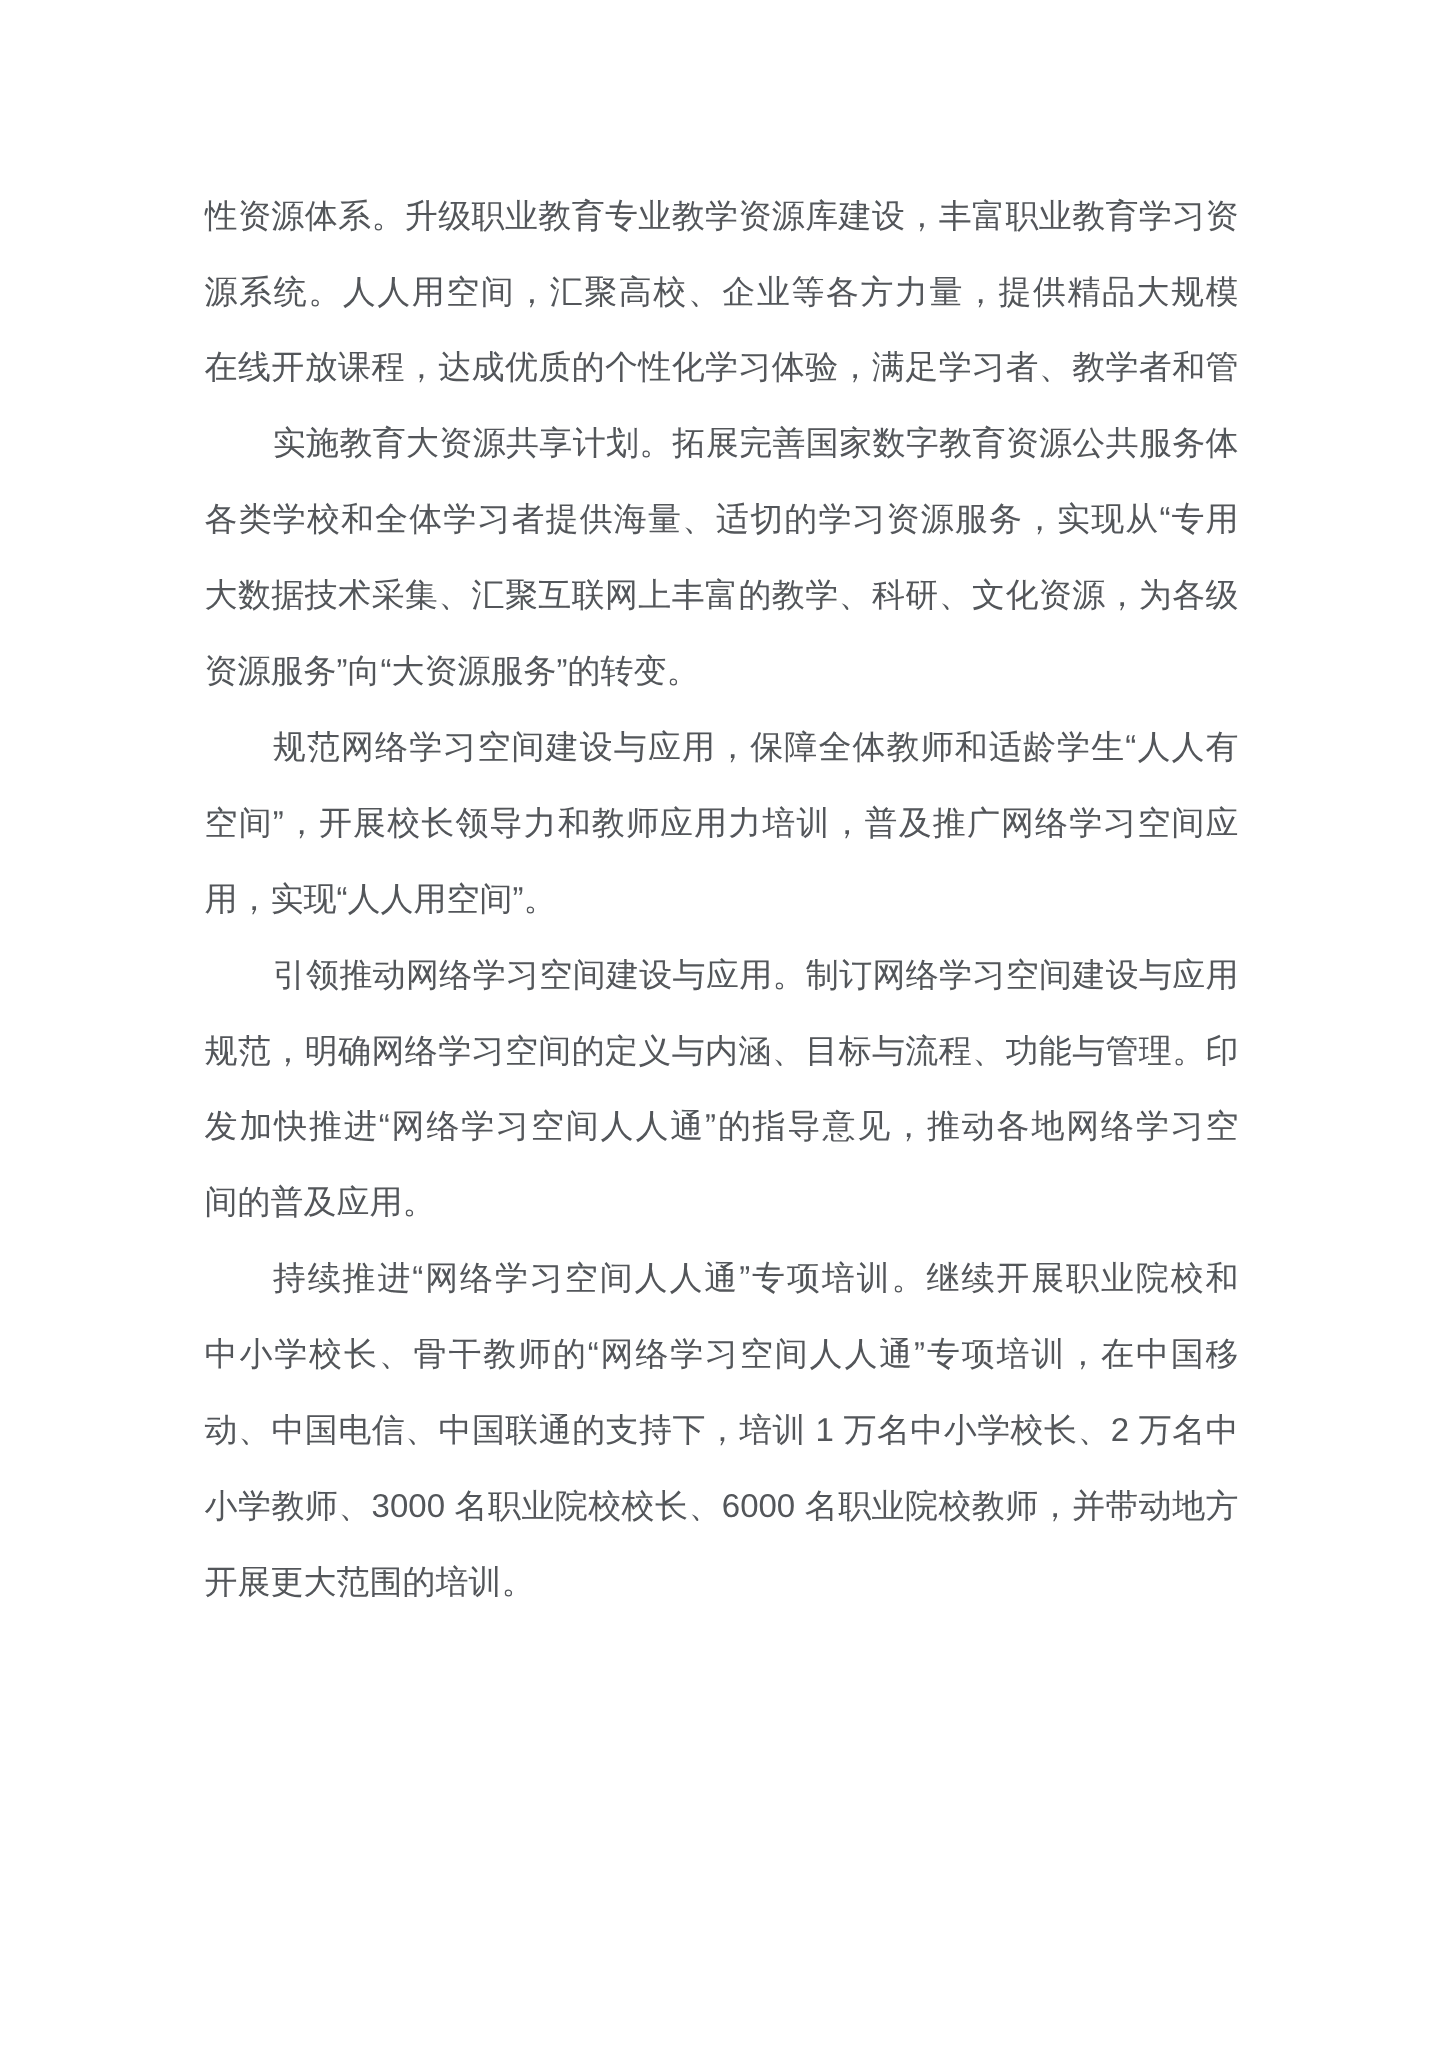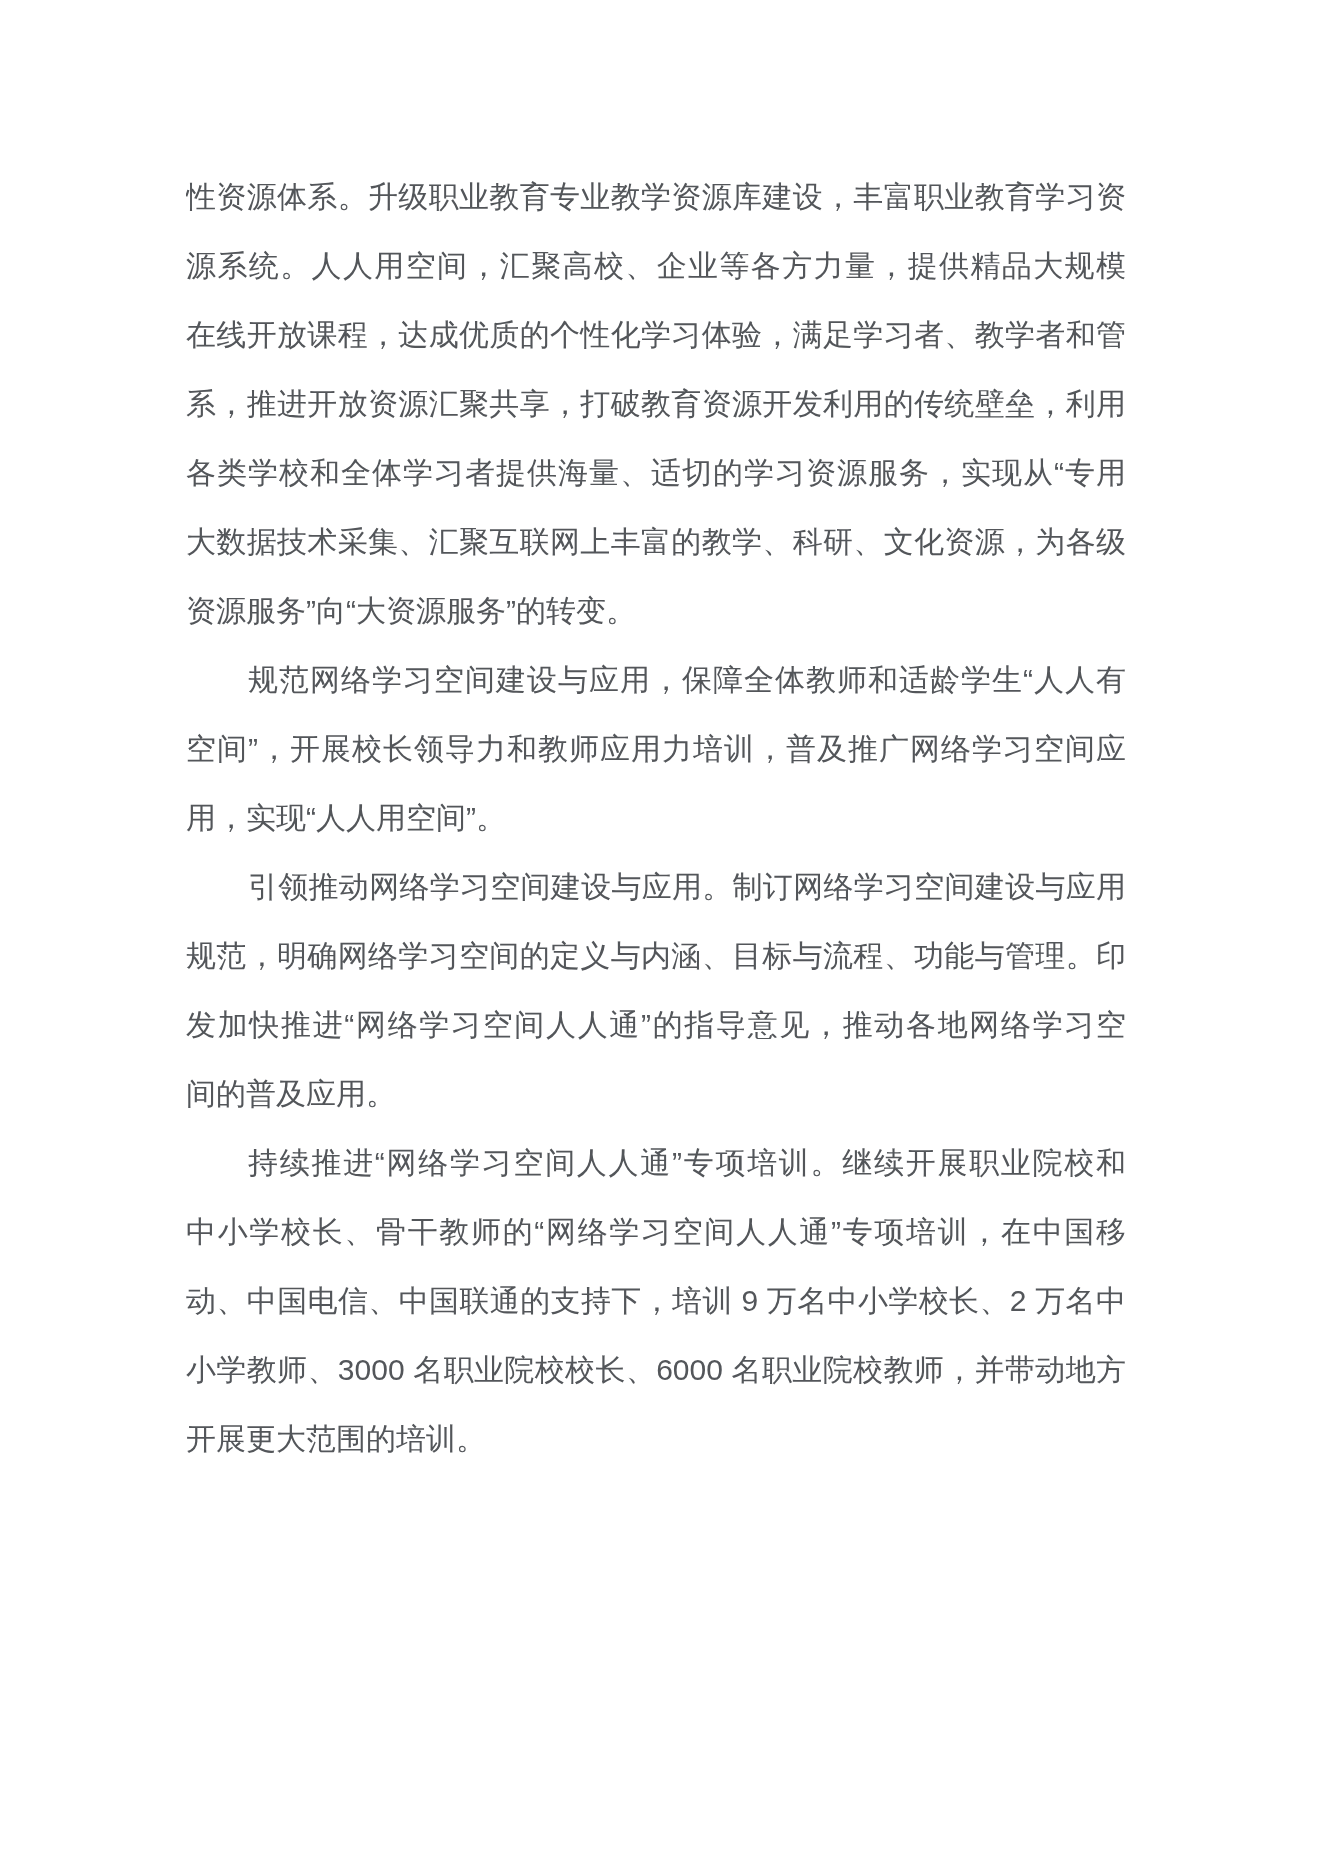--- a/index.html
+++ b/index.html
@@ -40,30 +40,30 @@
   }
 </style>
 </head>
 <body>
 
 <div class="page">
   <div class="doc-body" id="doc-body">
       <div class="text-line fill">性资源体系。升级职业教育专业教学资源库建设，丰富职业教育学习资</div>
       <div class="text-line fill">源系统。人人用空间，汇聚高校、企业等各方力量，提供精品大规模</div>
       <div class="text-line fill">在线开放课程，达成优质的个性化学习体验，满足学习者、教学者和管</div>
-      <div class="text-line fill">系，推进开放资源汇聚共享，打破教育资源开发利用的传统壁垒，利用</div>
+      <div class="text-line fill indent">实施教育大资源共享计划。拓展完善国家数字教育资源公共服务体</div>
       <div class="text-line fill">各类学校和全体学习者提供海量、适切的学习资源服务，实现从“专用</div>
       <div class="text-line fill">大数据技术采集、汇聚互联网上丰富的教学、科研、文化资源，为各级</div>
       <div class="text-line">资源服务”向“大资源服务”的转变。</div>
       <div class="text-line fill indent">规范网络学习空间建设与应用，保障全体教师和适龄学生“人人有</div>
       <div class="text-line fill">空间”，开展校长领导力和教师应用力培训，普及推广网络学习空间应</div>
       <div class="text-line">用，实现“人人用空间”。</div>
       <div class="text-line fill indent">引领推动网络学习空间建设与应用。制订网络学习空间建设与应用</div>
       <div class="text-line fill">规范，明确网络学习空间的定义与内涵、目标与流程、功能与管理。印</div>
       <div class="text-line fill">发加快推进“网络学习空间人人通”的指导意见，推动各地网络学习空</div>
       <div class="text-line">间的普及应用。</div>
       <div class="text-line fill indent">持续推进“网络学习空间人人通”专项培训。继续开展职业院校和</div>
       <div class="text-line fill">中小学校长、骨干教师的“网络学习空间人人通”专项培训，在中国移</div>
-      <div class="text-line fill">动、中国电信、中国联通的支持下，培训 9 万名中小学校长、2 万名中</div>
+      <div class="text-line fill">动、中国电信、中国联通的支持下，培训 1 万名中小学校长、2 万名中</div>
       <div class="text-line fill">小学教师、3000 名职业院校校长、6000 名职业院校教师，并带动地方</div>
       <div class="text-line">开展更大范围的培训。</div>
     </div>
 </div>
 
 </body></html>

